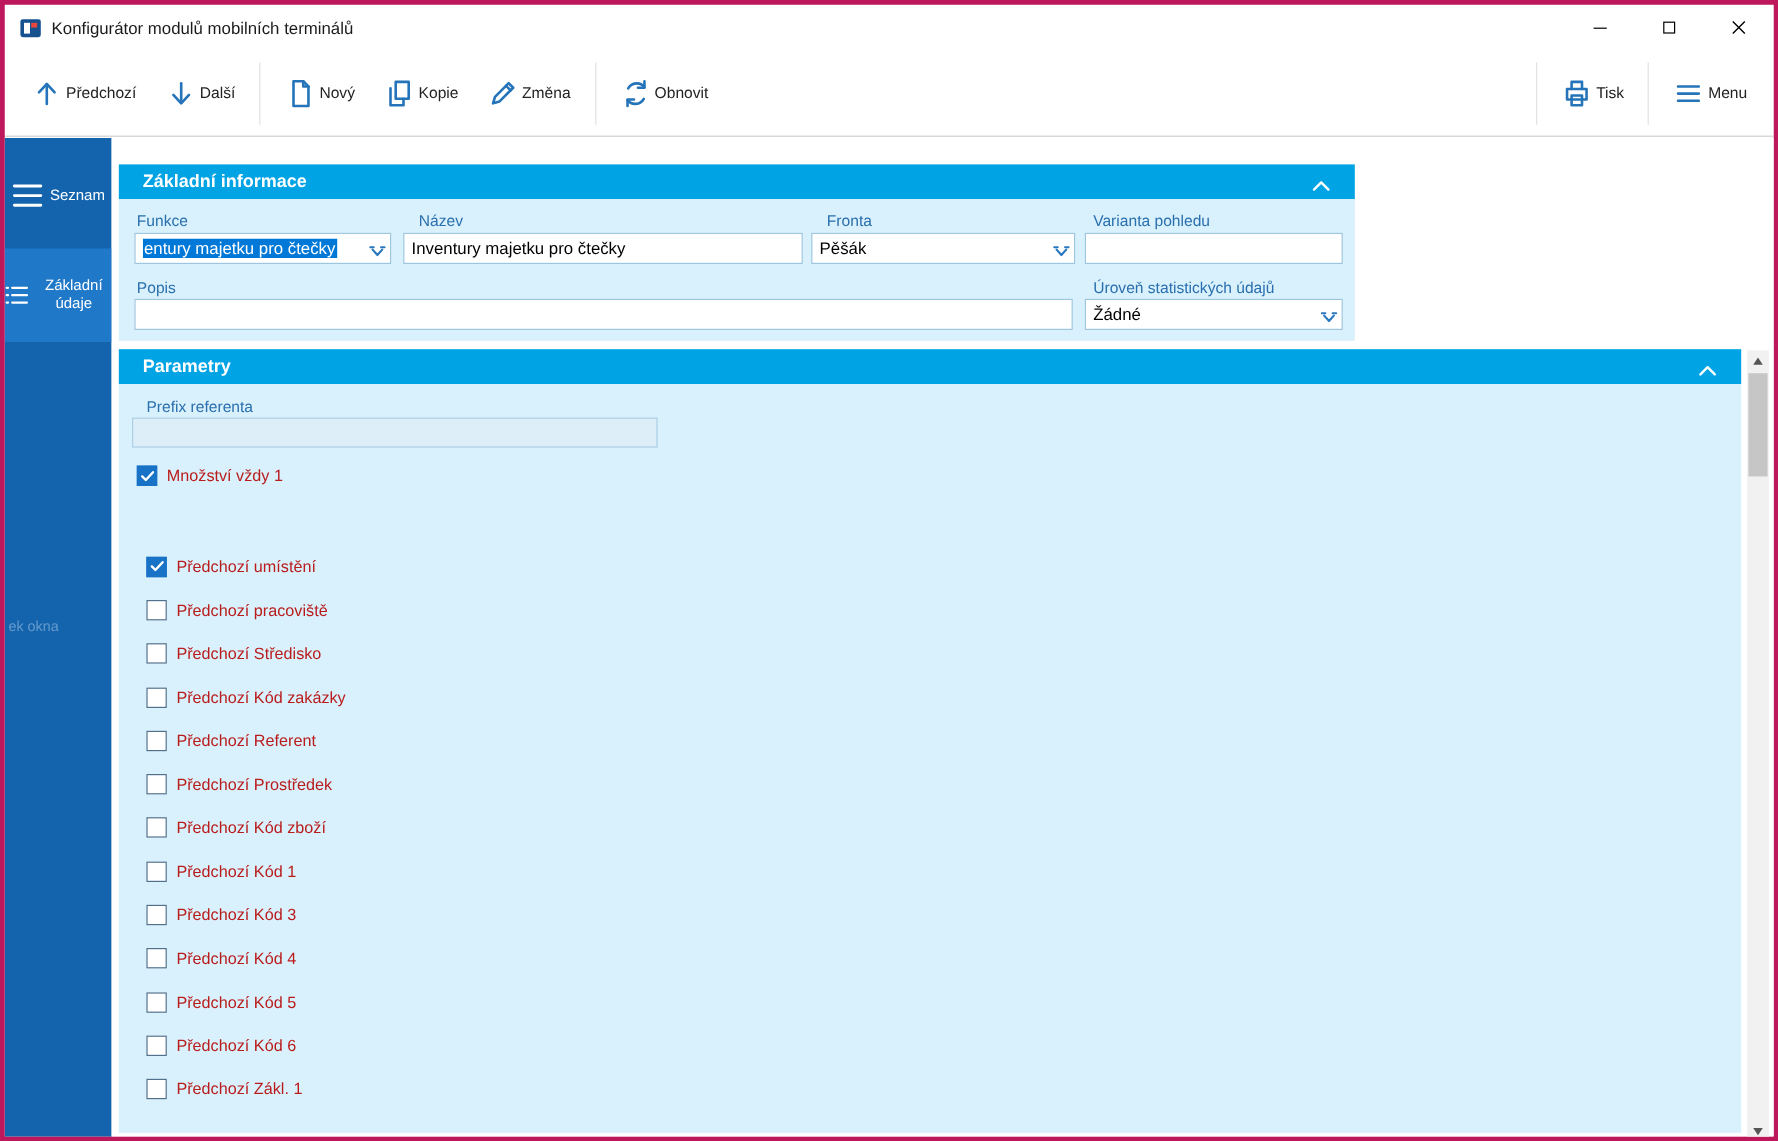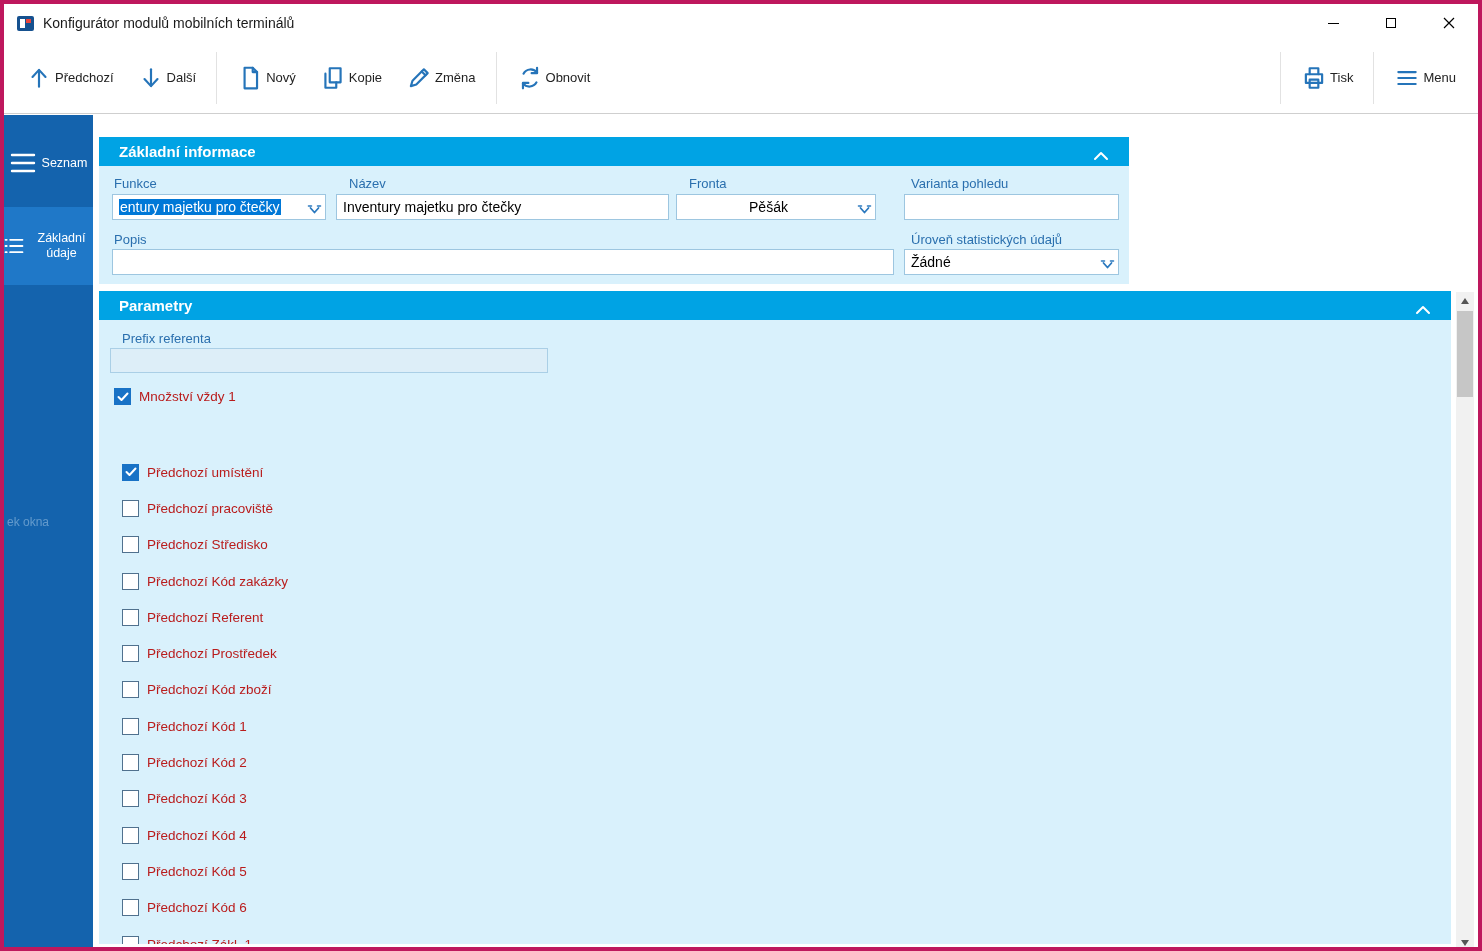--- a/index.html
+++ b/index.html
@@ -206,21 +206,21 @@
                 <path d="M1.5 2 H4.5 M10.5 2 H13.5" stroke-width="1.6"></path>
                 <path d="M3.5 4 L7.5 8.5 L11.5 4" stroke-width="1.8"></path>
               </svg>
           </span>
         </div>
 
         <div class="f-label" style="left:250px; top:10px;">Název</div>
         <input class="f-input" style="left: 237px; top: 28px; width: 333px;" value="Inventury majetku pro čtečky">
 
         <div class="f-label" style="left:590px; top:10px;">Fronta</div>
-        <div class="combo" style="left:577px; top:28px; width:200px;text-align:center;">
+        <div class="combo" style="left:577px; top:28px; width:220px;">
           <span class="val">Pěšák</span>
           <span class="combo-glyph">
             <svg viewBox="0 0 15 11">
                 <path d="M1.5 2 H4.5 M10.5 2 H13.5" stroke-width="1.6"></path>
                 <path d="M3.5 4 L7.5 8.5 L11.5 4" stroke-width="1.8"></path>
               </svg>
           </span>
         </div>
 
         <div class="f-label" style="left:812px; top:10px;">Varianta pohledu</div>
@@ -297,24 +297,20 @@
             <div class="cb-row">
               <span class="cb"></span>
               <span class="cb-label">Předchozí Kód zboží</span>
             </div>
             <div class="cb-row">
               <span class="cb"></span>
               <span class="cb-label">Předchozí Kód 1</span>
             </div>
             <div class="cb-row">
               <span class="cb"></span>
-              <span class="cb-label">Předchozí Kód 2</span>
-            </div>
-            <div class="cb-row">
-              <span class="cb"></span>
               <span class="cb-label">Předchozí Kód 3</span>
             </div>
             <div class="cb-row">
               <span class="cb"></span>
               <span class="cb-label">Předchozí Kód 4</span>
             </div>
             <div class="cb-row">
               <span class="cb"></span>
               <span class="cb-label">Předchozí Kód 5</span>
             </div>

